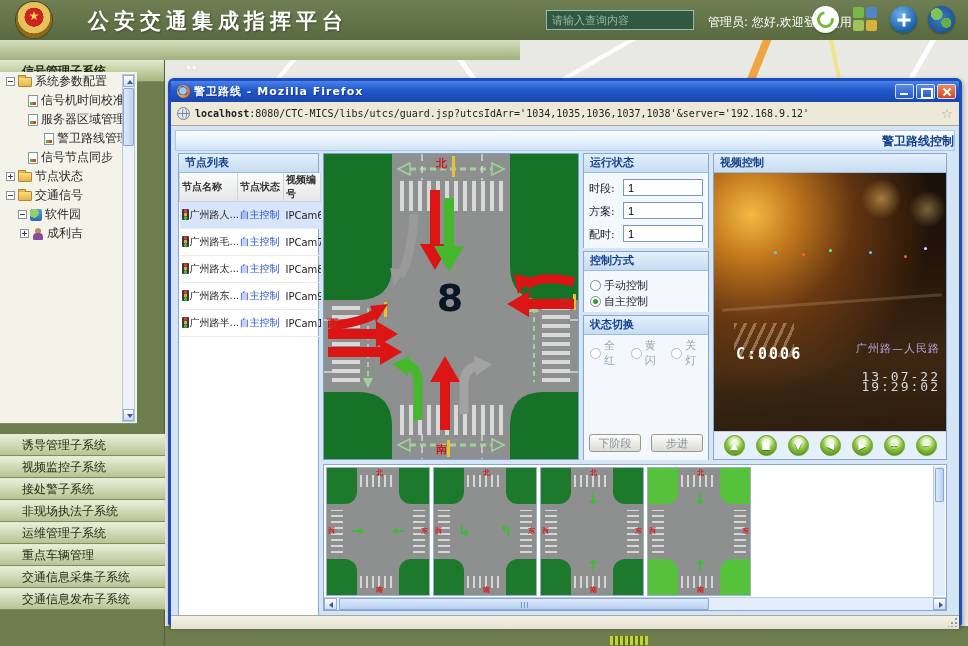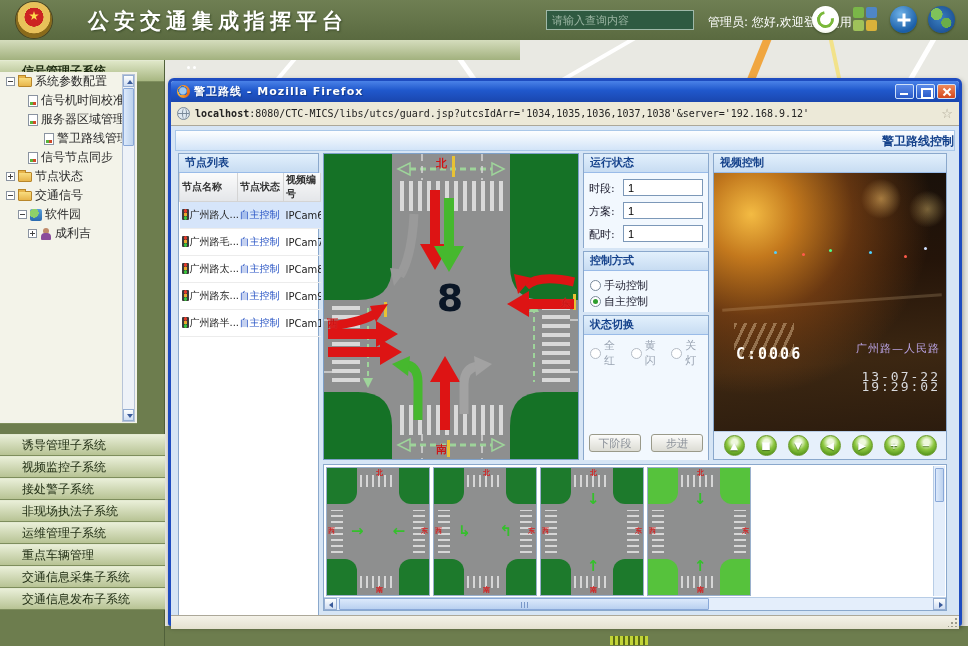--- a/index.html
+++ b/index.html
@@ -262,21 +262,21 @@
     <div class="tree-row" style="padding-left:6px">
       <span class="exp"></span>
       <span class="folder"></span>
       <span>交通信号</span>
     </div>
     <div class="tree-row" style="padding-left:18px">
       <span class="exp"></span>
       <span class="app-icon"></span>
       <span>软件园</span>
     </div>
-    <div class="tree-row" style="padding-left:28px">
+    <div class="tree-row" style="padding-left:20px">
       <span class="exp plus"></span>
       <span class="person-icon"></span>
       <span>成利吉</span>
     </div>
     <div class="tree-scroll">
       <span class="scroll-btn up"></span>
       <span class="scroll-thumb"></span>
       <span class="scroll-btn down"></span>
     </div>
   </div>

